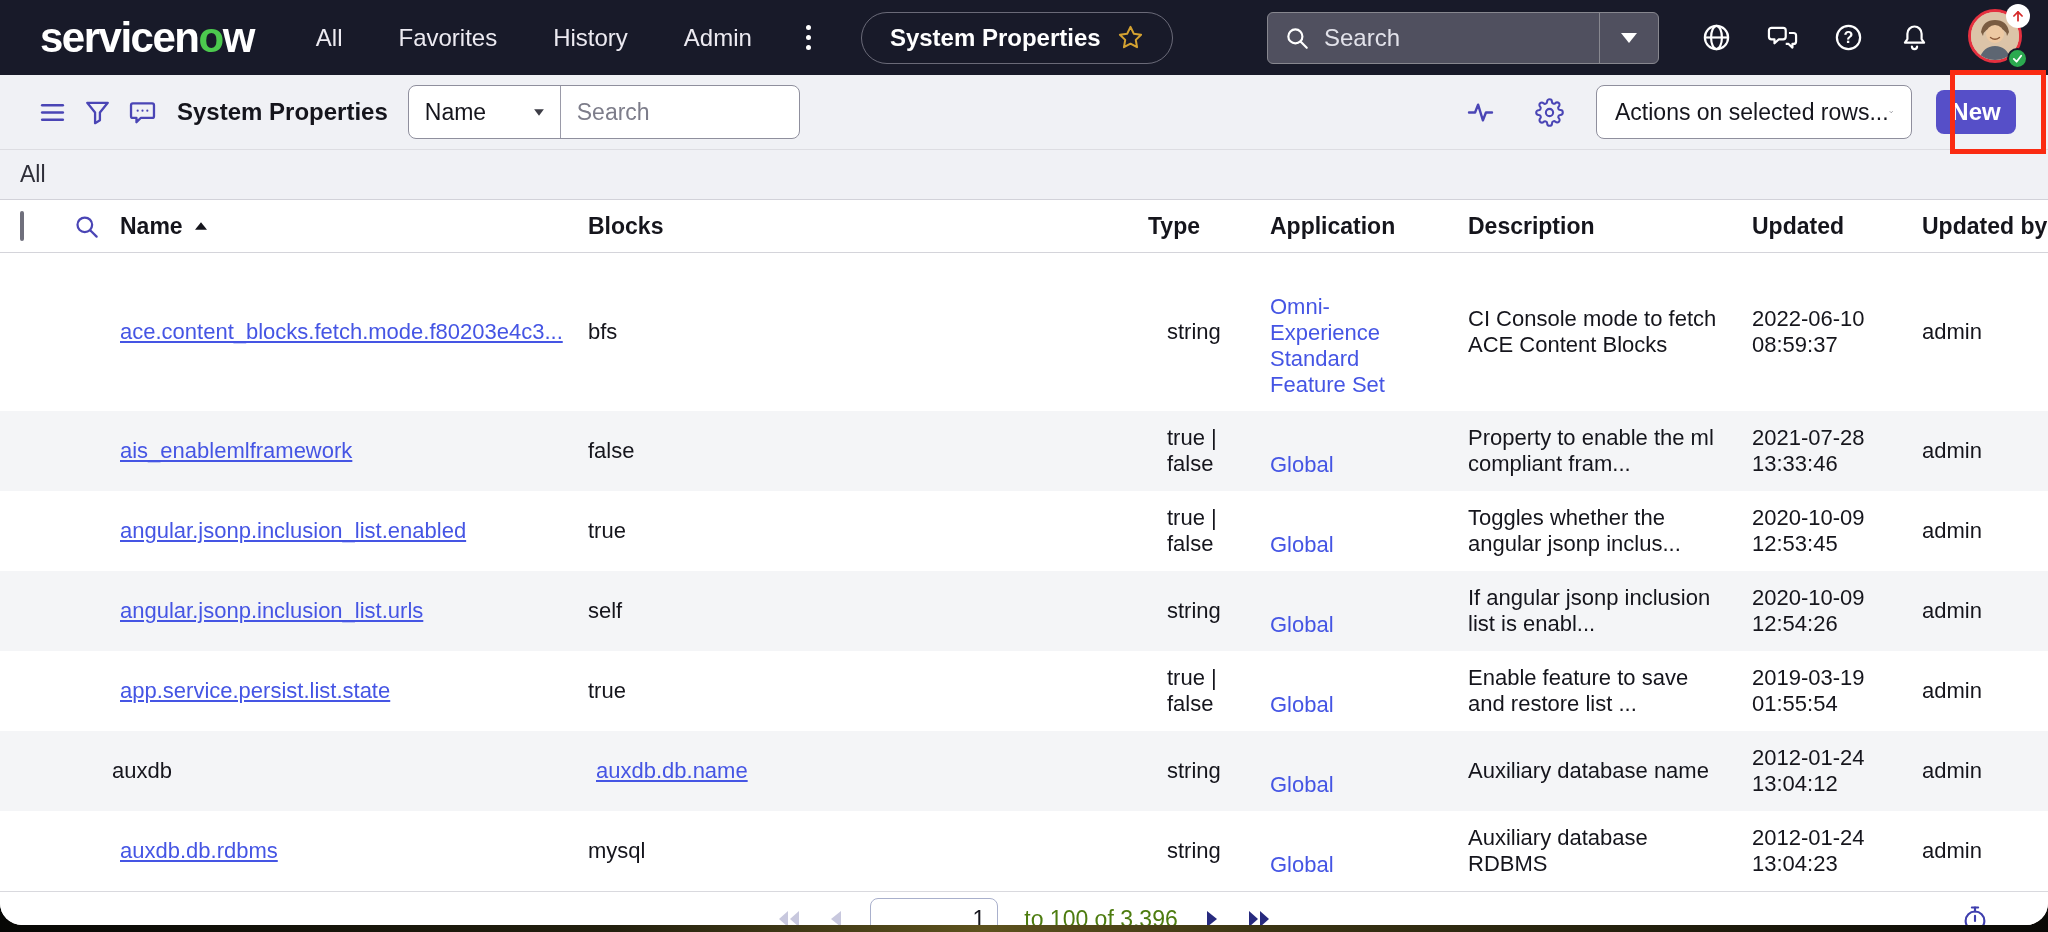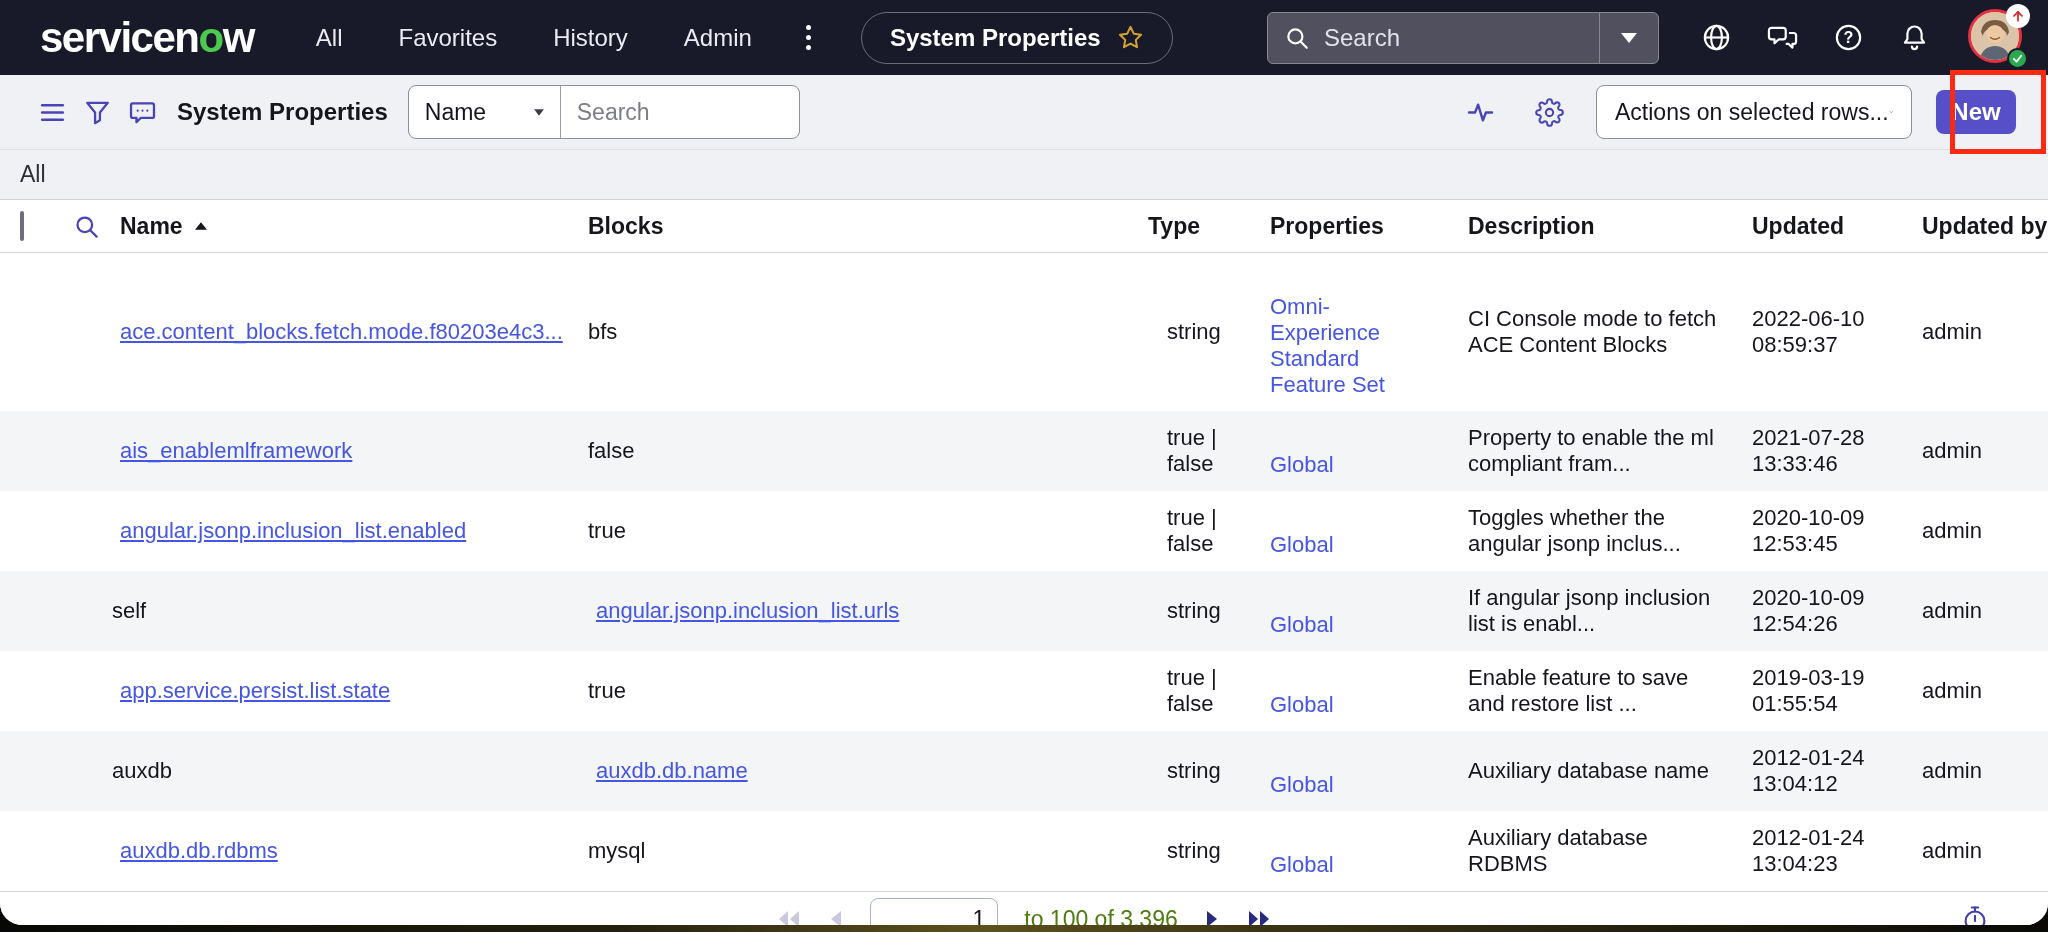--- a/index.html
+++ b/index.html
@@ -315,21 +315,21 @@
       <span>Name</span>
       <span class="sort-arrow" style="transform:scale(.75)"></span>
     </div>
     <div class="hcell">
         <span>Blocks</span>
       </div>
     <div class="hcell">
         <span>Type</span>
       </div>
     <div class="hcell">
-        <span>Properties</span>
+        <span>Application</span>
       </div>
     <div class="hcell">
         <span>Description</span>
       </div>
     <div class="hcell">
         <span>Updated</span>
       </div>
     <div class="hcell">
         <span>Updated by</span>
       </div>
@@ -368,22 +368,22 @@
       <div class="cell c-type"><span>true | false</span></div>
       <div class="cell c-app"><a>Global</a></div>
       <div class="cell c-desc"><span>Toggles whether the angular jsonp inclus...</span></div>
       <div class="cell c-upd"><span>2020-10-09 12:53:45</span></div>
       <div class="cell c-updby"><span>admin</span></div>
     </div>
 
     <div class="trow grid-cols alt">
       <div class="cell"></div>
       <div class="cell"></div>
+      <div class="cell c-name"><a>angular.jsonp.inclusion_list.urls</a></div>
       <div class="cell c-value"><span>self</span></div>
-      <div class="cell c-name"><a>angular.jsonp.inclusion_list.urls</a></div>
       <div class="cell c-type"><span>string</span></div>
       <div class="cell c-app"><a>Global</a></div>
       <div class="cell c-desc"><span>If angular jsonp inclusion list is enabl...</span></div>
       <div class="cell c-upd"><span>2020-10-09 12:54:26</span></div>
       <div class="cell c-updby"><span>admin</span></div>
     </div>
 
     <div class="trow grid-cols">
       <div class="cell"></div>
       <div class="cell"></div>

